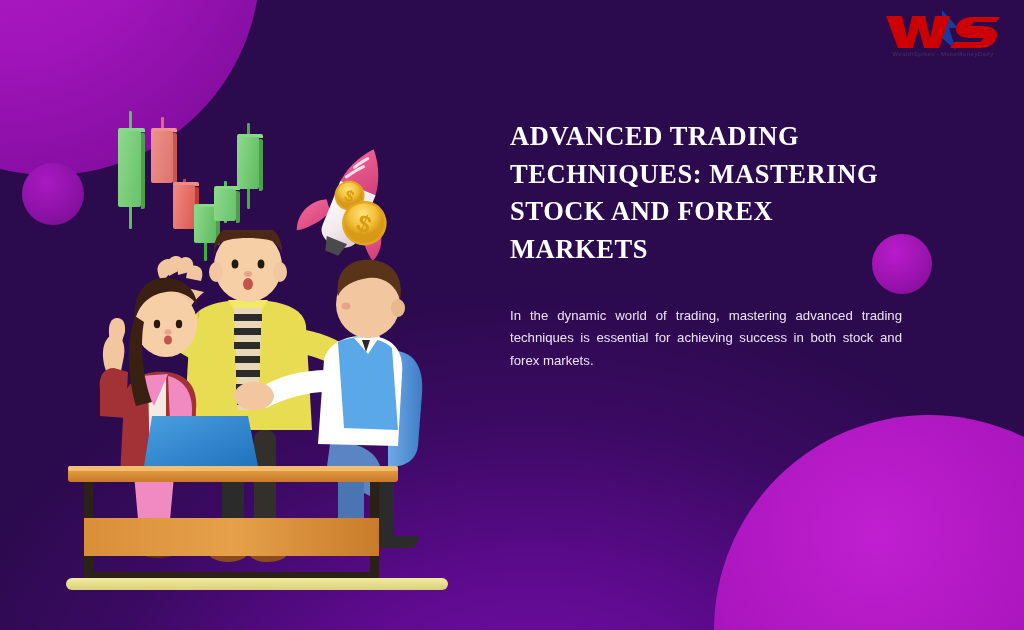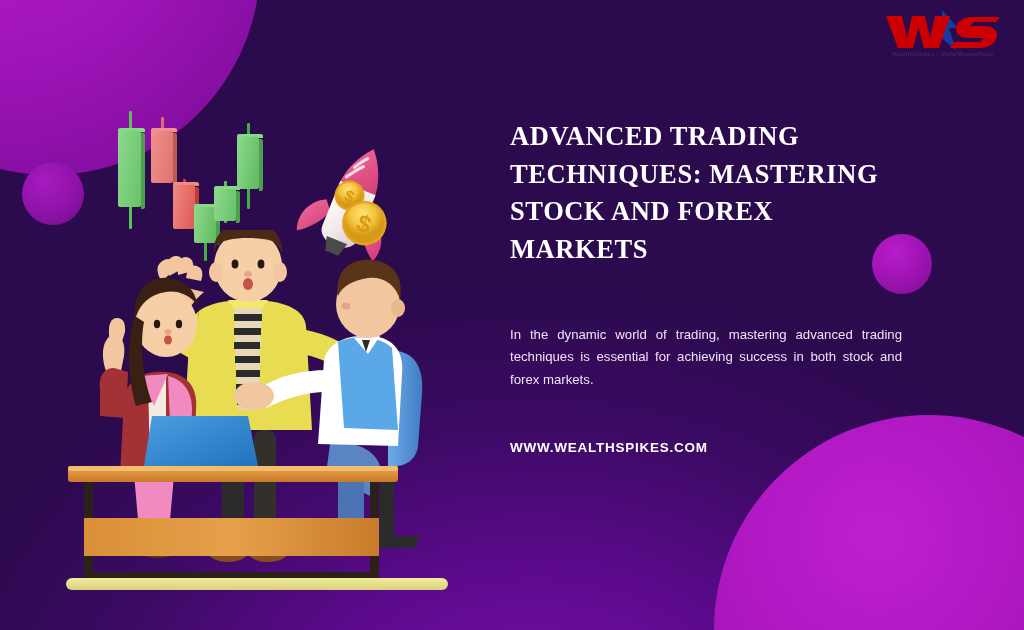--- a/index.html
+++ b/index.html
@@ -57,21 +57,21 @@
   .content { position:absolute; left:510px; top:118px; width:392px; }
 
   .headline {
     font-size:26.5px; font-weight:bold;
     letter-spacing:.6px; line-height:1.42;
     color:#ffffff;
     text-transform:uppercase;
     font-family:Liberation Serif, serif;
   }
   .subtext {
-    margin-top:55px;
+    margin-top:36px;
     font-size:13.2px; line-height:1.72;
     color:#f0e3f7;
     text-align:justify;
   }
   .website {
     margin-top:48px;
     font-size:13.5px; font-weight:bold;
     letter-spacing:.75px;
     color:#ffffff;
   }
@@ -354,16 +354,15 @@
         <rect x="22" y="342" width="295" height="6" fill="#2b2118"></rect>
       </g>
 
       <rect x="4" y="348" width="382" height="12" rx="6" fill="url(#plat)"></rect>
     </svg>
   </div>
 
   <div class="content">
     <div class="headline">ADVANCED TRADING TECHNIQUES: MASTERING STOCK AND FOREX MARKETS</div>
     <div class="subtext">In the dynamic world of trading, mastering advanced trading techniques is essential for achieving success in both stock and forex markets.</div>
-    <div class="website">WWW.WEALTHSPIKES.COM</div>
   </div>
 
 </div>
 
 </body></html>

